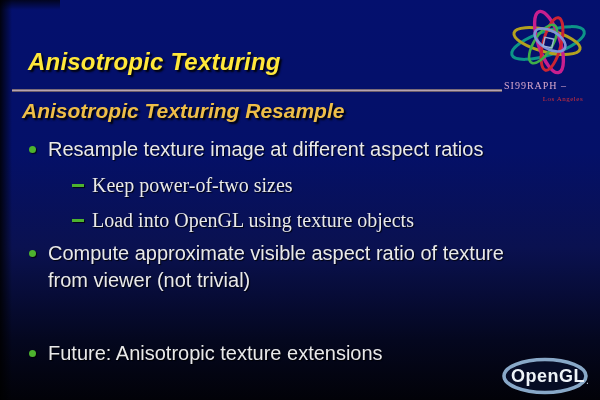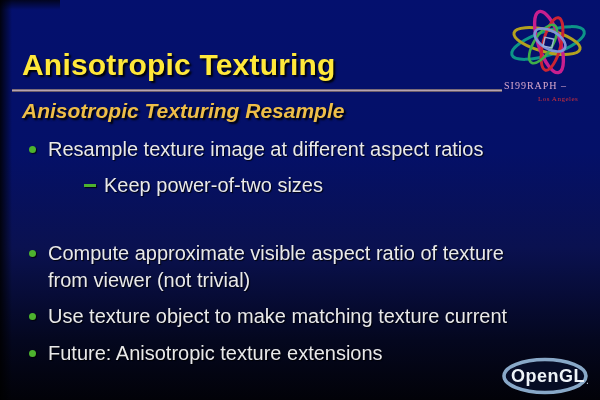--- a/index.html
+++ b/index.html
@@ -14,60 +14,61 @@
     position:absolute;left:0;top:0;width:12px;height:100%;
     background:linear-gradient(90deg,rgba(0,0,0,.85),rgba(0,0,0,0));
     pointer-events:none;
   }
   .corner-vignette{
     position:absolute;left:0;top:0;width:60px;height:10px;
     background:linear-gradient(180deg,rgba(0,0,0,.7),rgba(0,0,0,0));
     pointer-events:none;
   }
   .title{
-    position:absolute;left:22px;top:48px;
-    font-size:30px;font-weight:bold;color:#ffe83a;
+    position:absolute;left:28px;top:48px;
+    font-size:24px;font-weight:bold;color:#ffe83a;
     letter-spacing:.2px;
     text-shadow:2px 2px 2px rgba(0,0,0,.95);
     white-space:nowrap;
+    font-style:italic;
   }
   .rule{
     position:absolute;left:12px;top:89px;width:490px;height:3px;
     background:linear-gradient(180deg,#5d4f5d 0%,#b5a4b2 50%,#473a47 100%);
   }
   .subtitle{
     position:absolute;left:22px;top:99px;
     font-size:21px;font-weight:bold;font-style:italic;color:#eebe48;
     text-shadow:2px 2px 2px rgba(0,0,0,.95);
     white-space:nowrap;
   }
   .bullet-row{
     position:absolute;left:48px;width:486px;
     font-size:20px;line-height:27px;color:#e9e9ea;
     text-shadow:1px 1px 1px rgba(0,0,0,.85);
   }
-  .bullet-row.lvl2{left:104px;width:460px;}
+  .bullet-row.lvl2{left:92px;width:460px;font-family:Liberation Serif, serif;}
   .dot-marker{
     position:absolute;left:-19px;top:10px;width:7px;height:7px;border-radius:50%;
     background:#4db32e;box-shadow:1px 1px 1px rgba(0,0,0,.8);
   }
   .dash-marker{
     position:absolute;left:-20px;top:12px;width:12px;height:3px;
     background:#4db32e;box-shadow:1px 1px 1px rgba(0,0,0,.8);
   }
   .b1{top:136px}.s1{top:172px}.s2{top:207px}.b2{top:240px}.b3{top:303px}.b4{top:340px}
   .sig-logo{position:absolute;left:500px;top:4px;width:96px;height:100px;}
   .sig-swirl{position:absolute;left:2px;top:2px;}
   .sig-wordmark{
     position:absolute;left:4px;top:76px;width:92px;
     font-family:"Liberation Serif", serif;
     font-size:10px;color:#d9a8cc;letter-spacing:1px;white-space:nowrap;
   }
   .sig-city{
-    position:absolute;left:38px;top:91px;width:50px;
+    position:absolute;left:38px;top:91px;width:50px;text-align:center;
     font-family:"Liberation Serif", serif;
     font-size:7px;color:#d2303a;letter-spacing:.5px;
   }
   .gl-logo{position:absolute;left:500px;top:354px;width:98px;height:44px;}
 </style>
 </head>
 <body>
 
 <div class="slide">
   <div class="edge-vignette"></div>
@@ -78,27 +79,27 @@
   <div class="subtitle">Anisotropic Texturing Resample</div>
 
   <div class="bullet-row b1">
     <span class="dot-marker"></span>
     <span>Resample texture image at different aspect ratios</span>
   </div>
   <div class="bullet-row lvl2 s1">
     <span class="dash-marker"></span>
     <span>Keep power-of-two sizes</span>
   </div>
+  <div class="bullet-row lvl2 s2">
+    <span class="dash-marker"></span>
+    <span>Load into OpenGL using texture objects</span>
+  </div>
   <div class="bullet-row b2">
     <span class="dot-marker"></span>
     <span>Compute approximate visible aspect ratio of texture from viewer (not trivial)</span>
-  </div>
-  <div class="bullet-row b3">
-    <span class="dot-marker"></span>
-    <span>Use texture object to make matching texture current</span>
   </div>
   <div class="bullet-row b4">
     <span class="dot-marker"></span>
     <span>Future: Anisotropic texture extensions</span>
   </div>
 
   <div class="sig-logo">
     <svg class="sig-swirl" width="92" height="74" viewBox="0 0 92 74">
       <ellipse cx="46" cy="37" rx="38" ry="12" fill="none" stroke-width="3" transform="rotate(-18 46 37)" stroke="#0d9488"></ellipse>
       <ellipse cx="45" cy="35" rx="34" ry="11" fill="none" stroke-width="3" transform="rotate(14 45 35)" stroke="#b3a11f"></ellipse>

